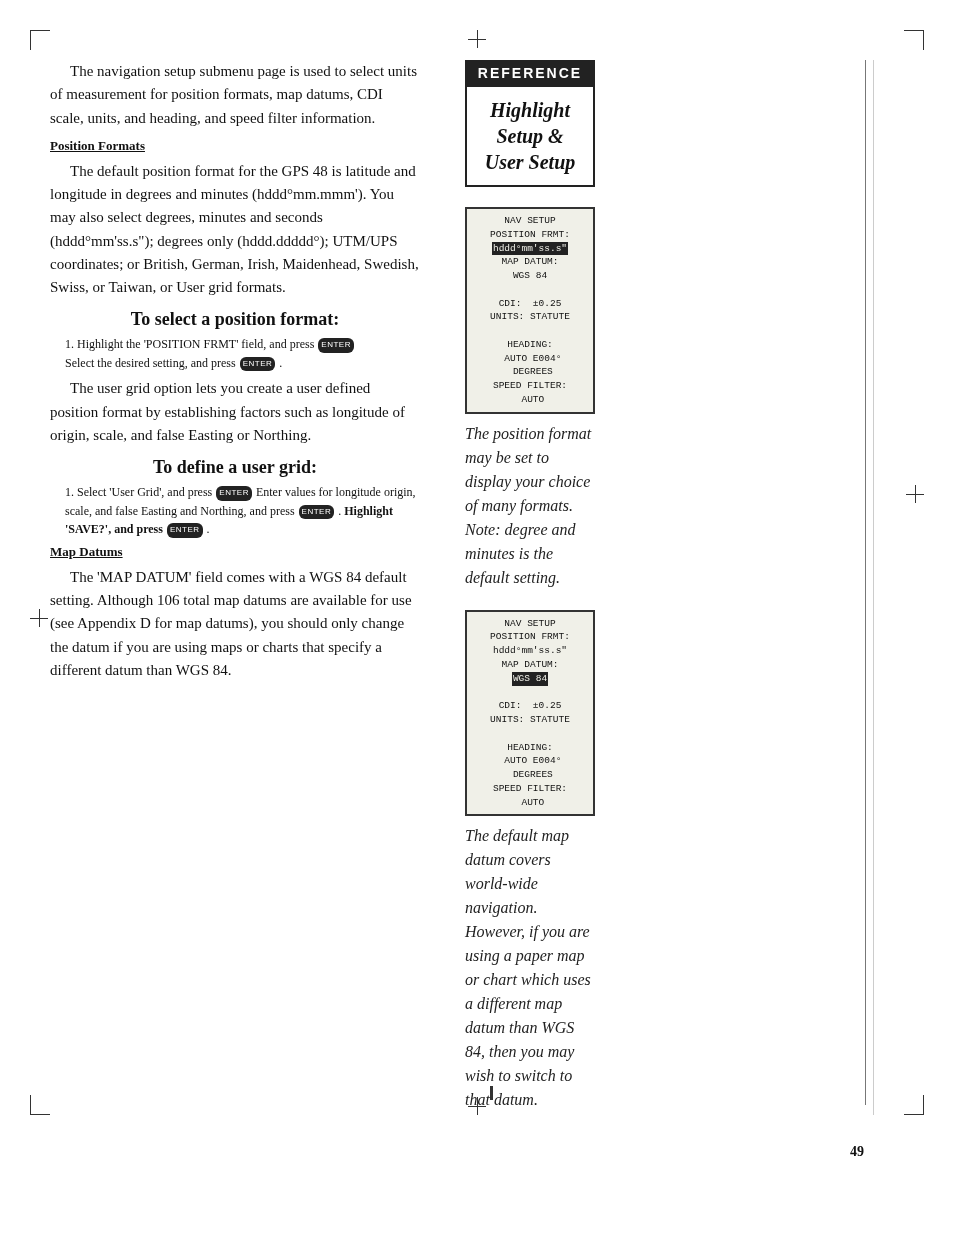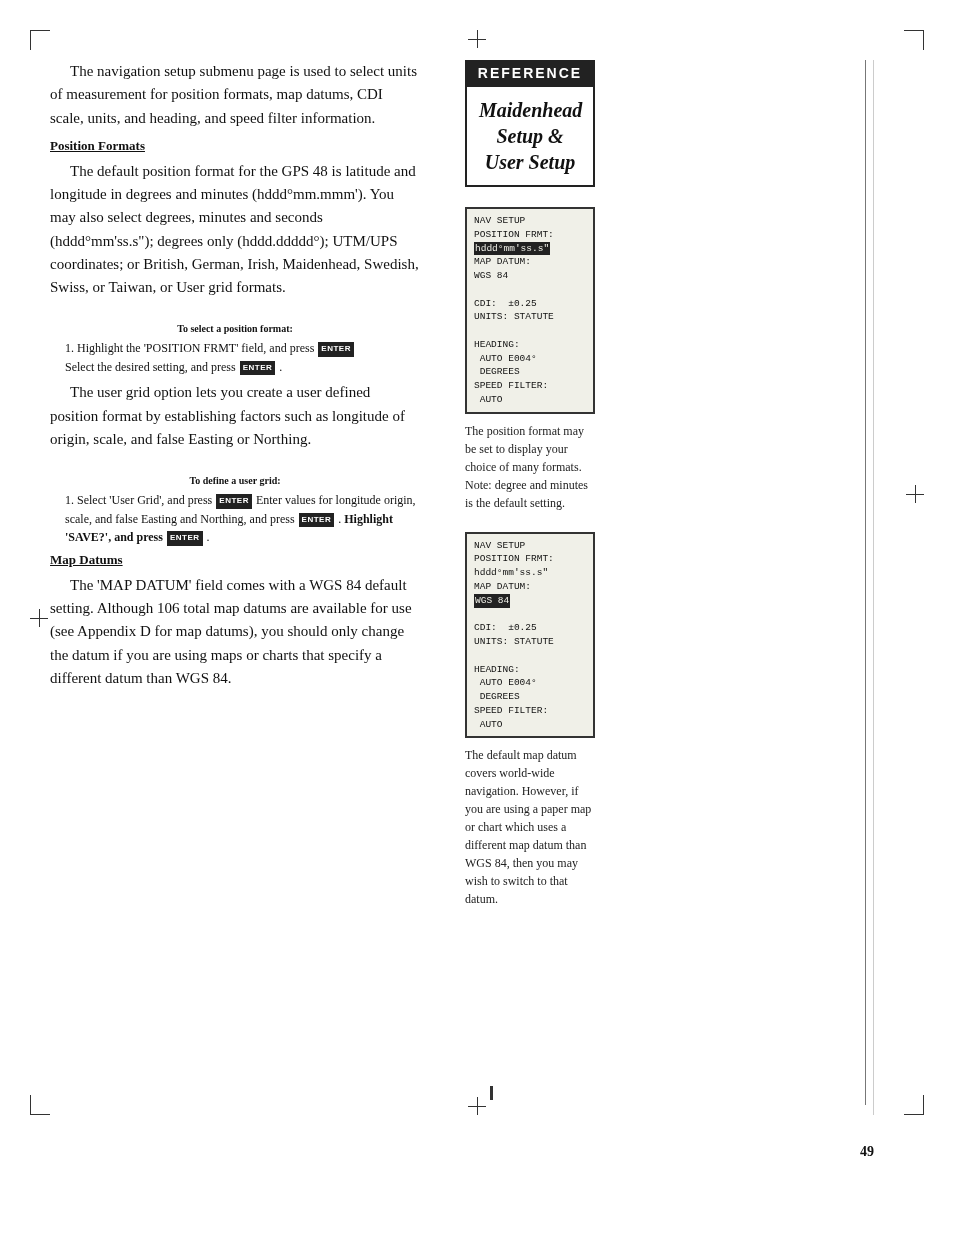--- a/index.html
+++ b/index.html
@@ -96,23 +96,23 @@
 
     
     .body-text {
       font-size: 15px;
       line-height: 1.55;
       margin-bottom: 8px;
       text-indent: 20px;
     }
 
     .sub-heading {
-      font-size: 10px;
+      font-size: 18px;
       font-weight: bold;
-      margin-top: 24px;
+      margin-top: 10px;
       margin-bottom: 5px;
       text-align: center;
     }
 
     .step-text {
       font-size: 12px;
       line-height: 1.55;
       margin-left: 15px;
       margin-bottom: 5px;
     }
@@ -120,24 +120,24 @@
     .step-text .step-num {
       font-weight: normal;
     }
 
     
     .enter-badge {
       display: inline-block;
       background: #222;
       color: #fff;
       font-size: 8px;
-      font-weight: bold;
+      font-weight: normal;
       font-family: Arial, sans-serif;
       padding: 1px 3px;
-      border-radius: 0;
+      border-radius: 6px;
       vertical-align: middle;
       margin: 0 1px;
       letter-spacing: 0.5px;
     }
 
     
     .reference-box {
       background: #222;
       color: #fff;
       text-align: center;
@@ -176,33 +176,35 @@
       margin-bottom: 8px;
       background: #f0f0e8;
       font-family: 'Courier New', Courier, monospace;
       font-size: 9.5px;
       line-height: 1.45;
     }
 
     .gps-screen .gps-line {
       display: block;
       white-space: pre;
+      text-align: center;
     }
 
     .gps-screen .gps-highlight {
       background: #222;
       color: #f0f0e8;
       display: inline-block;
       padding: 0 1px;
     }
 
     
     .caption-text {
       font-family: 'Times New Roman', Times, serif;
-      font-size: 12px;
+      font-size: 16px;
+      font-style: italic;
       line-height: 1.5;
       color: #222;
       width: 130px;
       margin-bottom: 20px;
     }
   </style>
 </head>
 <body>
 
 <div class="corner-mark corner-tl"></div>
@@ -254,21 +256,21 @@
         <p class="body-text">The 'MAP DATUM' field comes with a WGS 84 default setting. Although 106 total map datums are available for use (see Appendix D for map datums), you should only change the datum if you are using maps or charts that specify a different datum than WGS 84.</p>
       </div>
 
     </div>
 
     <div class="right-col">
 
       <div class="reference-box">REFERENCE</div>
       <div class="reference-title-box">
         <div class="reference-title-text">
-          <span>Maidenhead</span><br>
+          <span>Highlight</span><br>
           <span>Setup &amp;</span><br>
           <span>User Setup</span>
         </div>
       </div>
 
       <div class="gps-screen">
         <span class="gps-line">NAV SETUP</span>
         <span class="gps-line">POSITION FRMT:</span>
         <span class="gps-line"><span class="gps-highlight">hddd°mm'ss.s"</span></span>
         <span class="gps-line">MAP DATUM:</span>
@@ -301,17 +303,17 @@
         <span class="gps-line">SPEED FILTER:</span>
         <span class="gps-line"> AUTO</span>
       </div>
       <p class="caption-text">The default map datum covers world-wide navigation. However, if you are using a paper map or chart which uses a different map datum than WGS 84, then you may wish to switch to that datum.</p>
 
     </div>
   </div>
 
   <div style="position:absolute; right:88px; top:60px; bottom:130px; width:1px; background:#777;"></div>
 
-  <div style="position:absolute; bottom:75px; right:80px; font-size:14px; font-weight:bold;">49</div>
+  <div style="position:absolute; bottom:75px; right:90px; font-size:14px; font-weight:bold;">49</div>
 
   <div style="position:absolute; bottom:135px; left:490px; width:3px; height:14px; background:#333;"></div>
 
 </div>
 
 </body></html>

